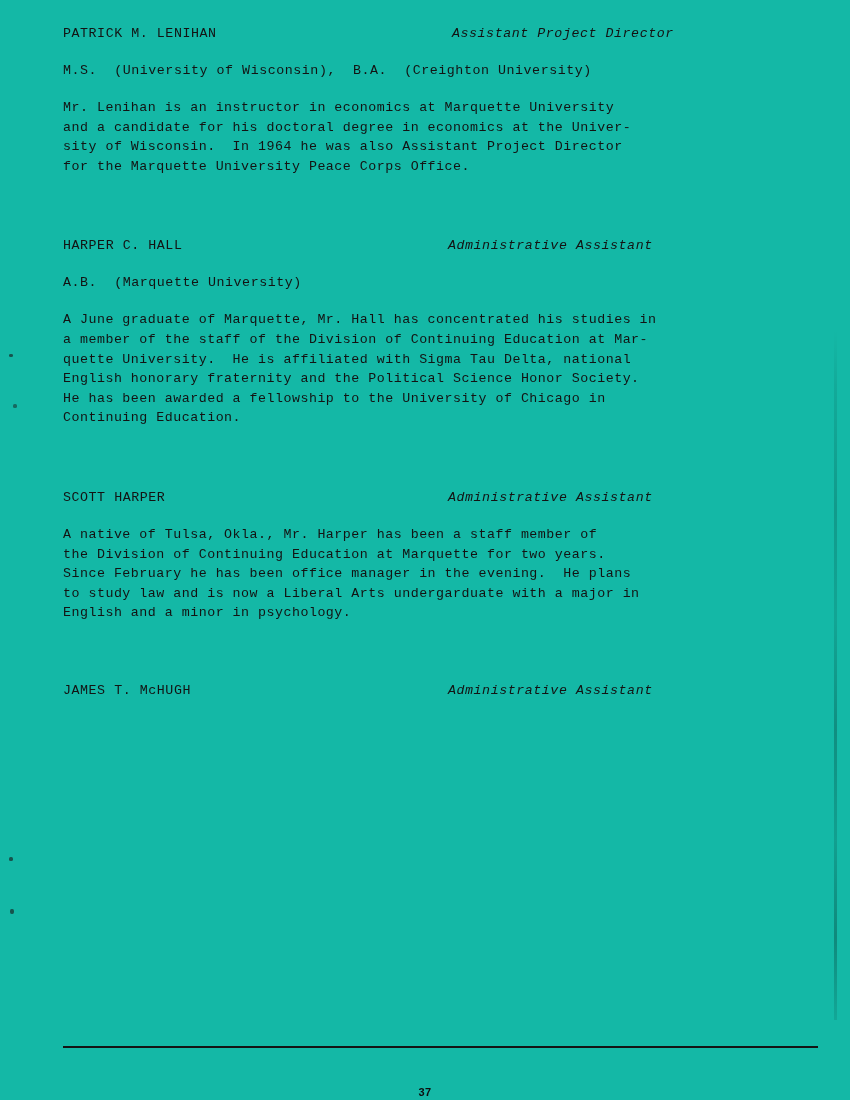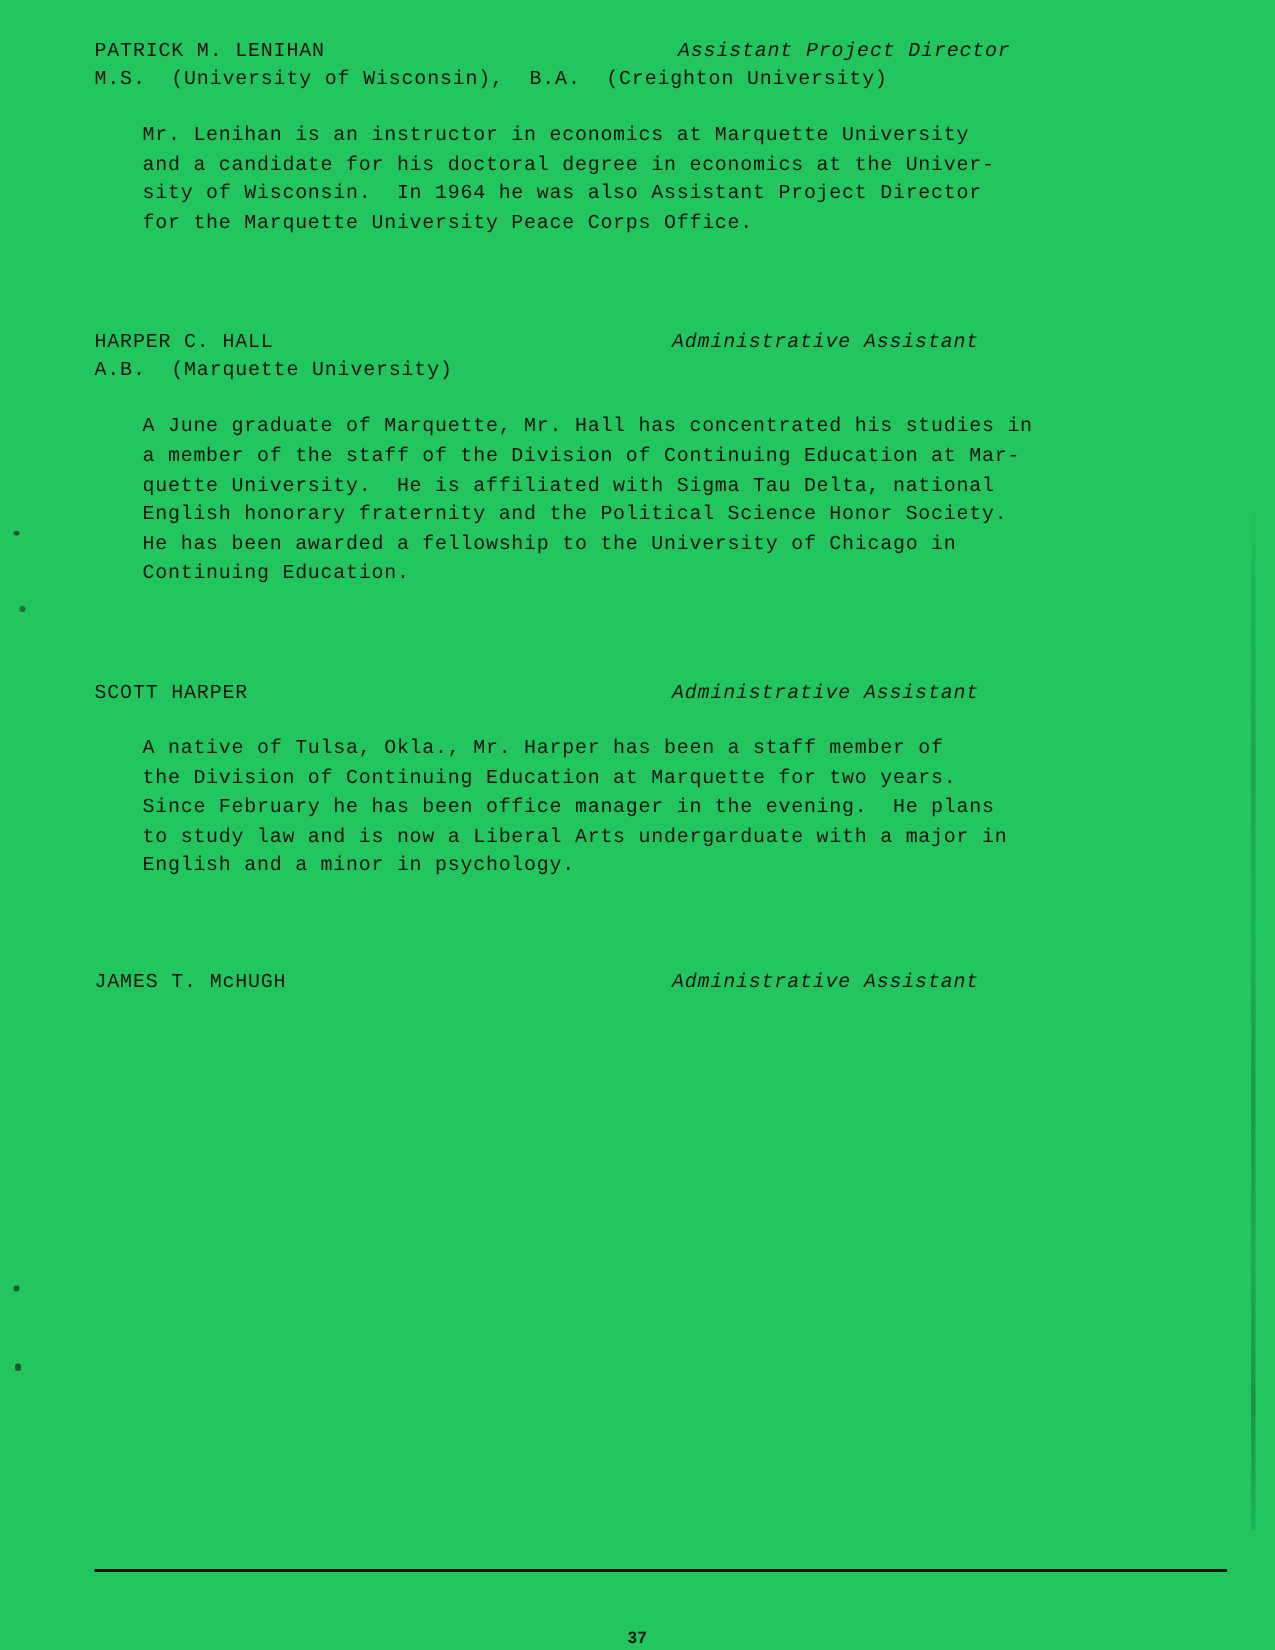--- a/index.html
+++ b/index.html
@@ -12,21 +12,21 @@
     height: 1100px;
     position: relative;
     overflow: hidden;
     font-family: "Liberation Mono", "DejaVu Sans Mono", monospace;
     color: #131313;
   }
 
   .page {
     position: absolute;
     inset: 0;
-    background: #22c55e;
+    background: #14b8a6;
   }
 
   
   .doc {
     position: absolute;
     left: 63px;
     top: 24px;
     width: 760px;
   }
 
@@ -54,36 +54,36 @@
     font-size: 13.3px;
     letter-spacing: 0.55px;
     line-height: 19px;
     white-space: pre;
     font-style: italic;
   }
   .title-pos-a { left: 389px; }
   .title-pos-b { left: 385px; }
 
   .degree {
+    margin-top: 18px;
     font-size: 13.3px;
     letter-spacing: 0.55px;
     line-height: 19px;
     white-space: pre;
   }
 
   .para {
     margin-top: 18px;
     font-size: 13.3px;
     letter-spacing: 0.5px;
     line-height: 19.6px;
   }
   .para .ln {
     display: block;
     white-space: pre;
-    margin-left: 32px;
   }
 
   .gap-lg { height: 60px; }
   .gap-md { height: 58px; }
 
   
   .footer-rule {
     position: absolute;
     left: 63px;
     top: 1046px;

